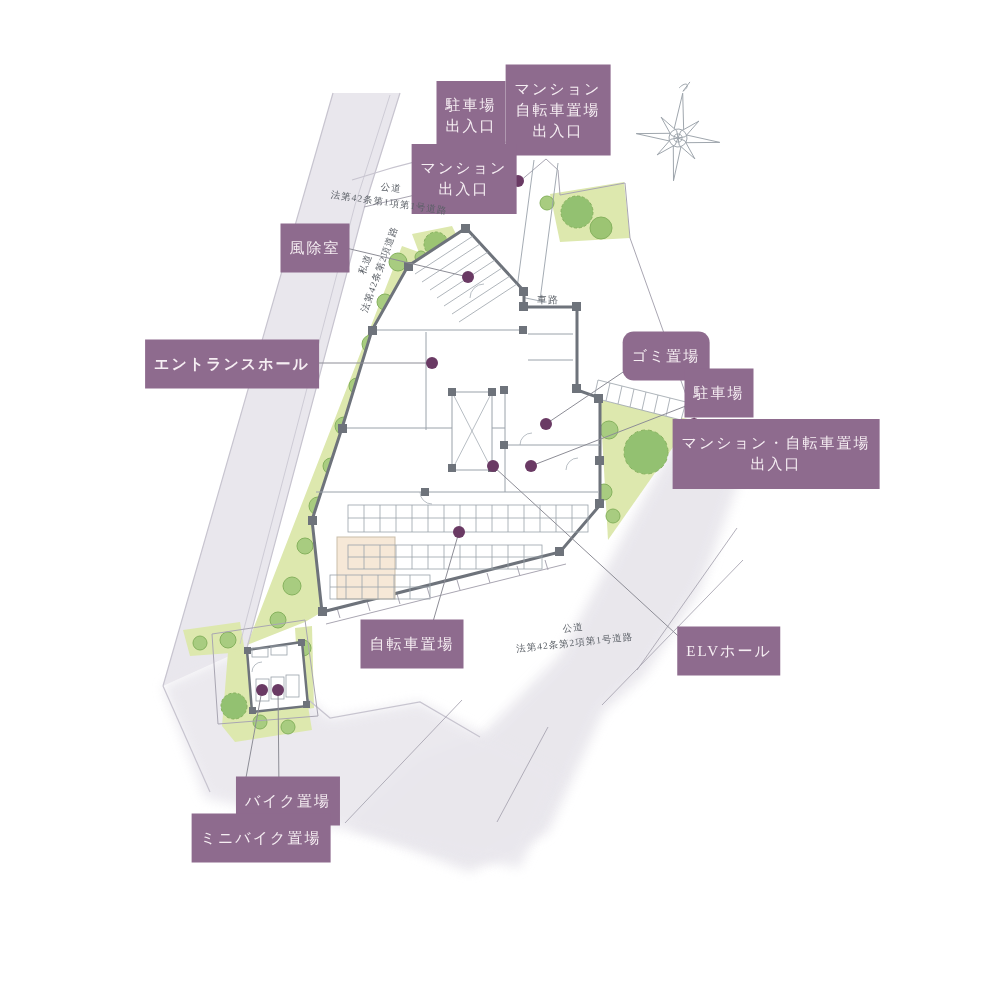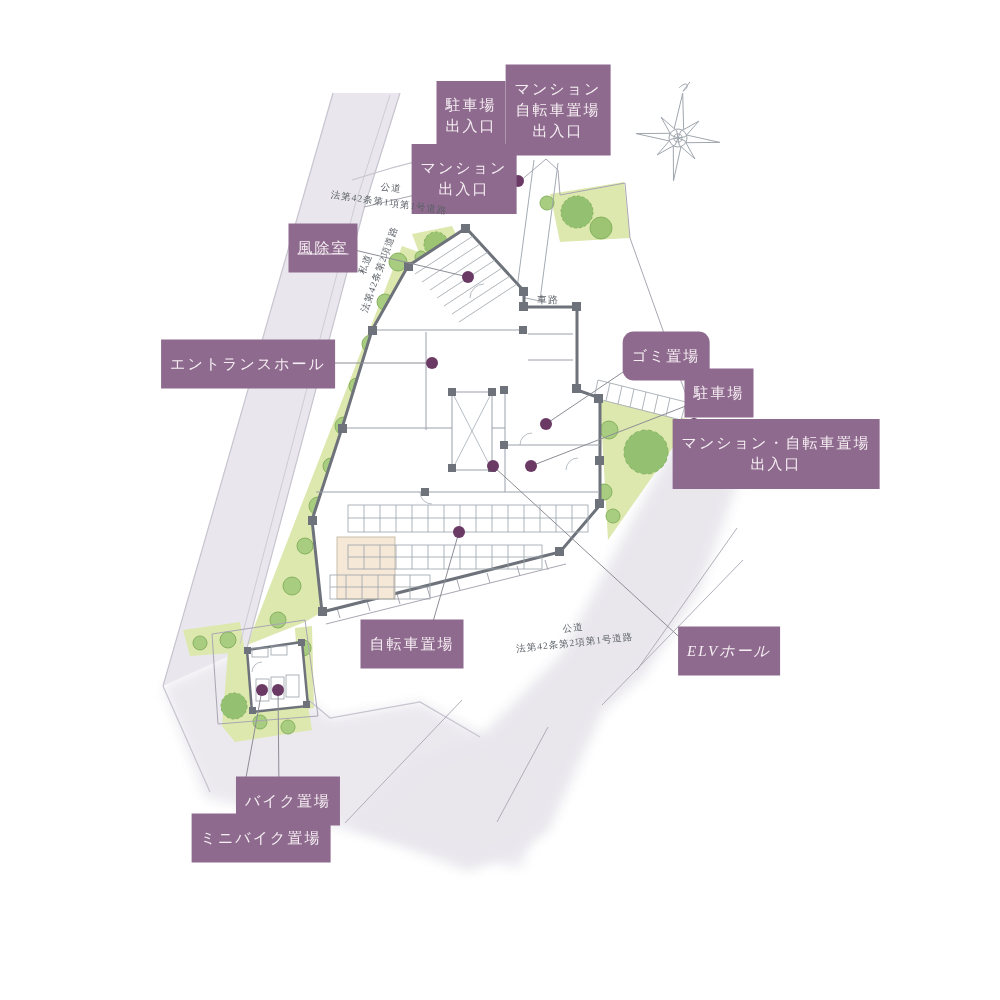--- a/index.html
+++ b/index.html
@@ -250,28 +250,28 @@
   </g>
 </svg>
 
 <div class="plan-label" style="left:471px;top:116px;">駐車場
 出入口</div>
 <div class="plan-label" style="left:558px;top:110px;">マンション
 自転車置場
 出入口</div>
 <div class="plan-label" style="left:464px;top:179px;">マンション
 出入口</div>
-<div class="plan-label" style="left:323px;top:248px;text-decoration:underline;">風除室</div>
-<div class="plan-label" style="left:248px;top:364px;">エントランスホール</div>
+<div class="plan-label" style="left:315px;top:248px;">風除室</div>
+<div class="plan-label" style="left:232px;top:364px;font-weight:bold;">エントランスホール</div>
 <div class="plan-label" style="left:666px;top:356px;border-radius:11px;">ゴミ置場</div>
 <div class="plan-label" style="left:719px;top:393px;">駐車場</div>
 <div class="plan-label" style="left:776px;top:454px;">マンション・自転車置場
 出入口</div>
 <div class="plan-label" style="left:412px;top:644px;">自転車置場</div>
-<div class="plan-label" style="left:729px;top:651px;font-style:italic;">ELVホール</div>
+<div class="plan-label" style="left:729px;top:651px;">ELVホール</div>
 <div class="plan-label" style="left:280px;top:801px;margin-left:8px;">バイク置場</div>
 <div class="plan-label" style="left:261px;top:838px;">ミニバイク置場</div>
 
 <div class="road-label" style="left:390px;top:196px;transform:translate(-50%,-50%) rotate(8deg);">公道
 法第42条第1項第1号道路</div>
 <div class="road-label" style="left:373px;top:267px;transform:translate(-50%,-50%) rotate(-70deg);">私道
 法第42条第2項道路</div>
 <div class="road-label" style="left:574px;top:636px;transform:translate(-50%,-50%) rotate(-6deg);">公道
 法第42条第2項第1号道路</div>
 <div class="road-label" style="left:548px;top:256px;font-size:10px;margin-top:44px;">車路</div>

